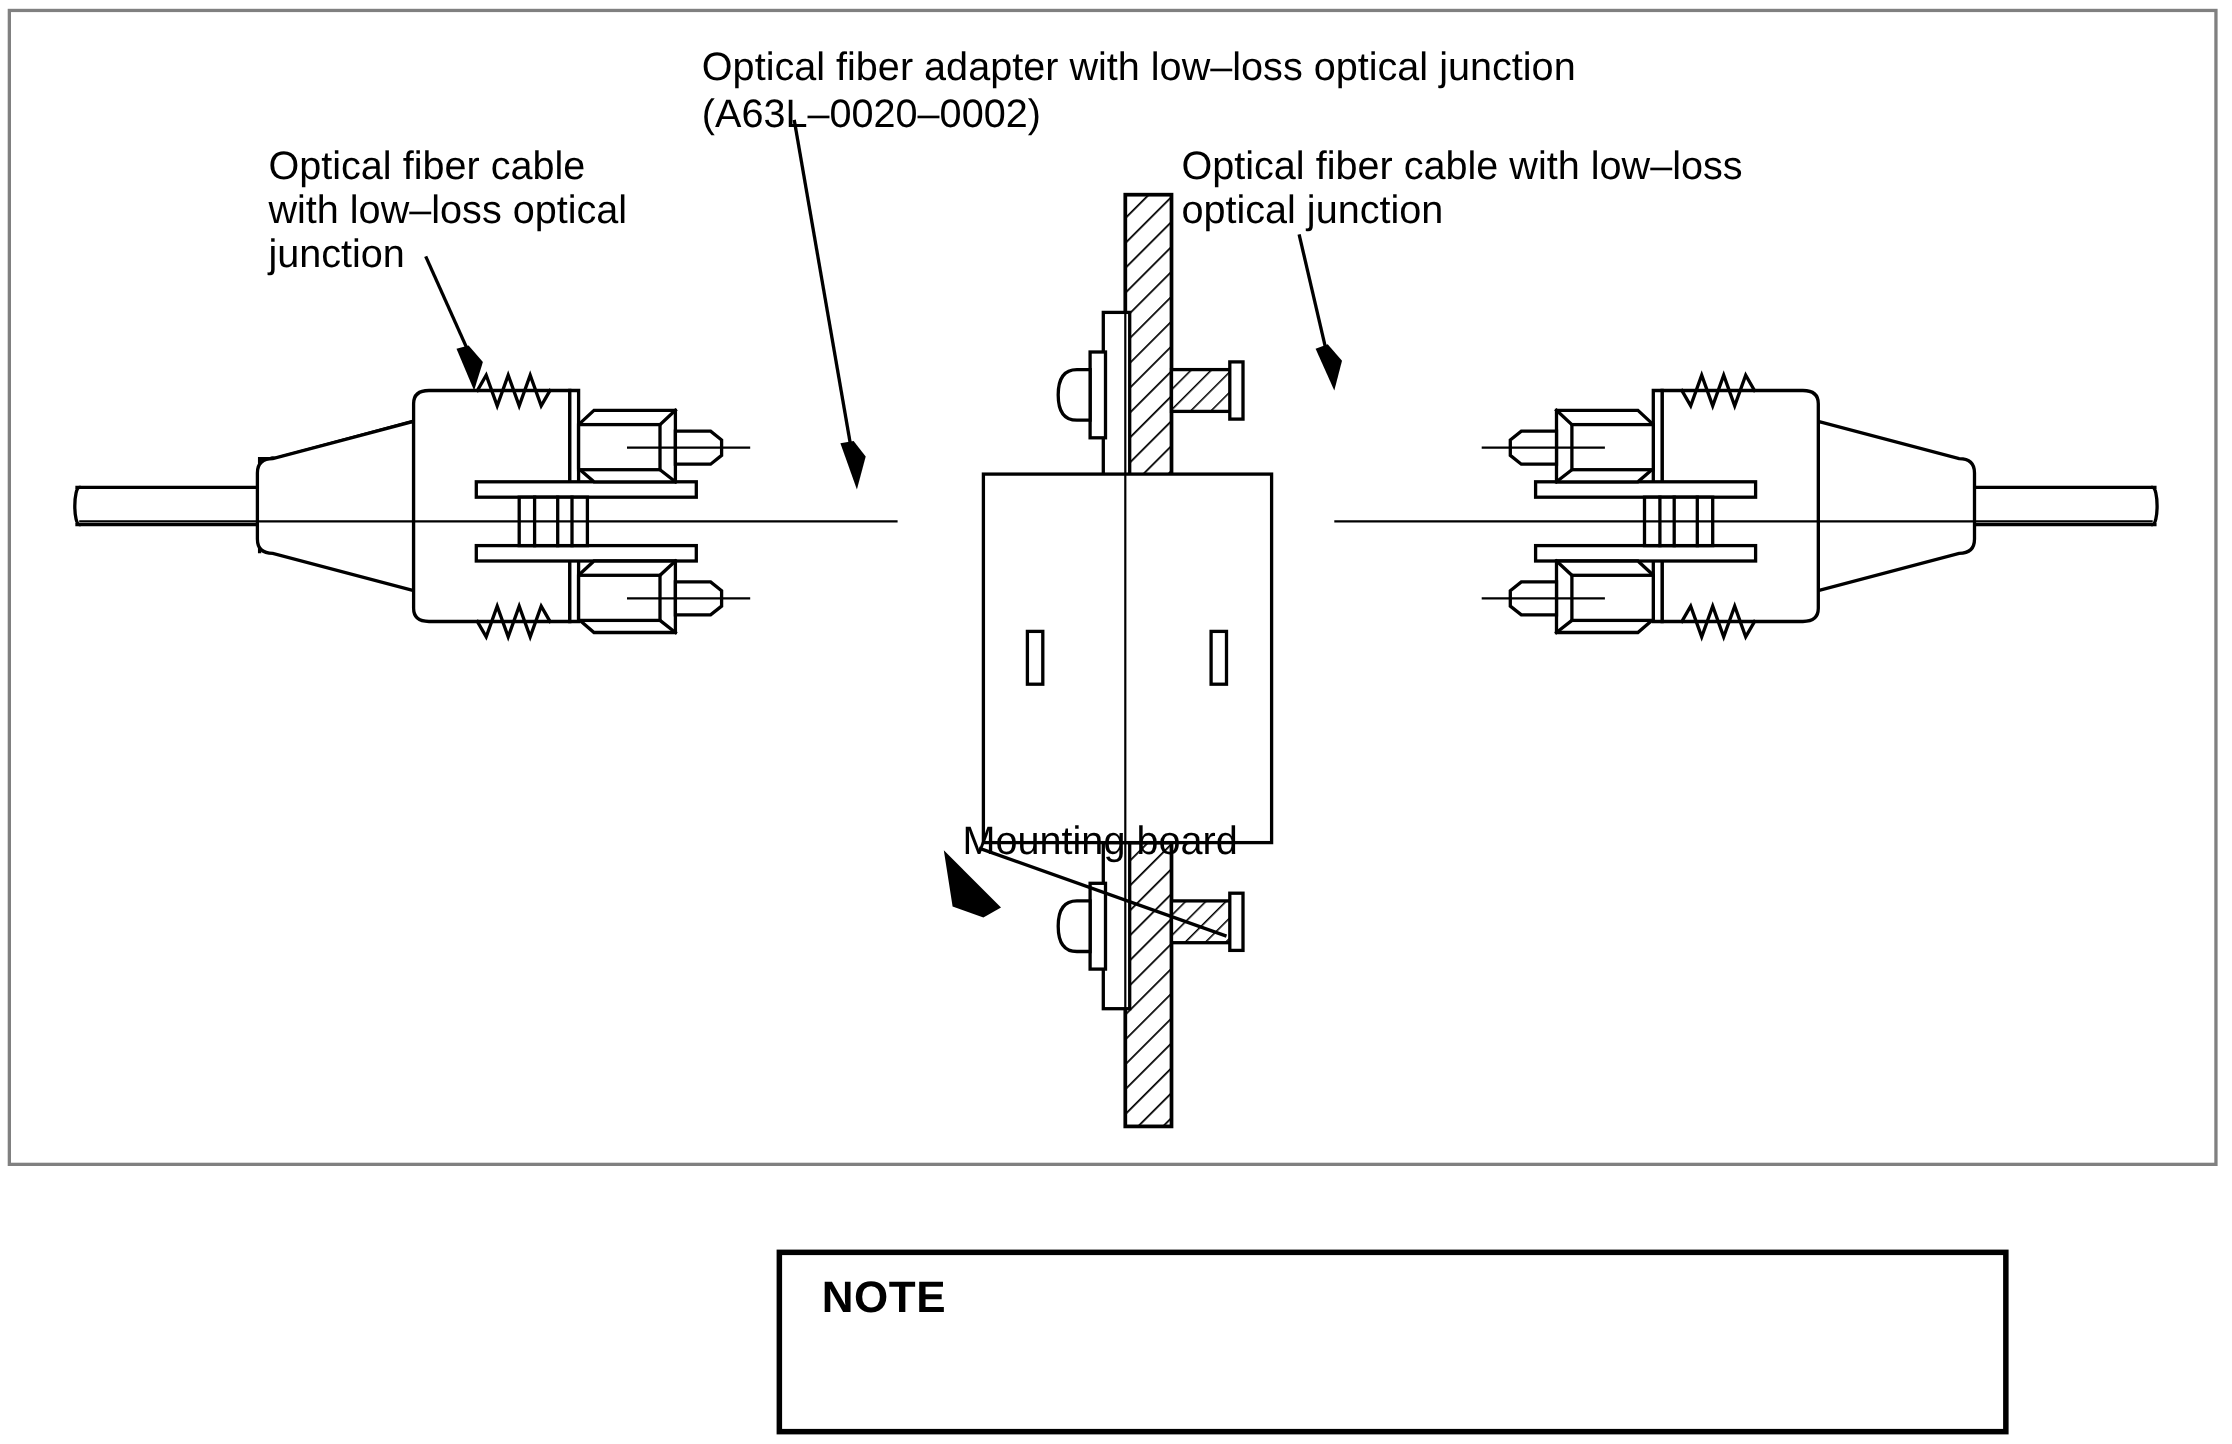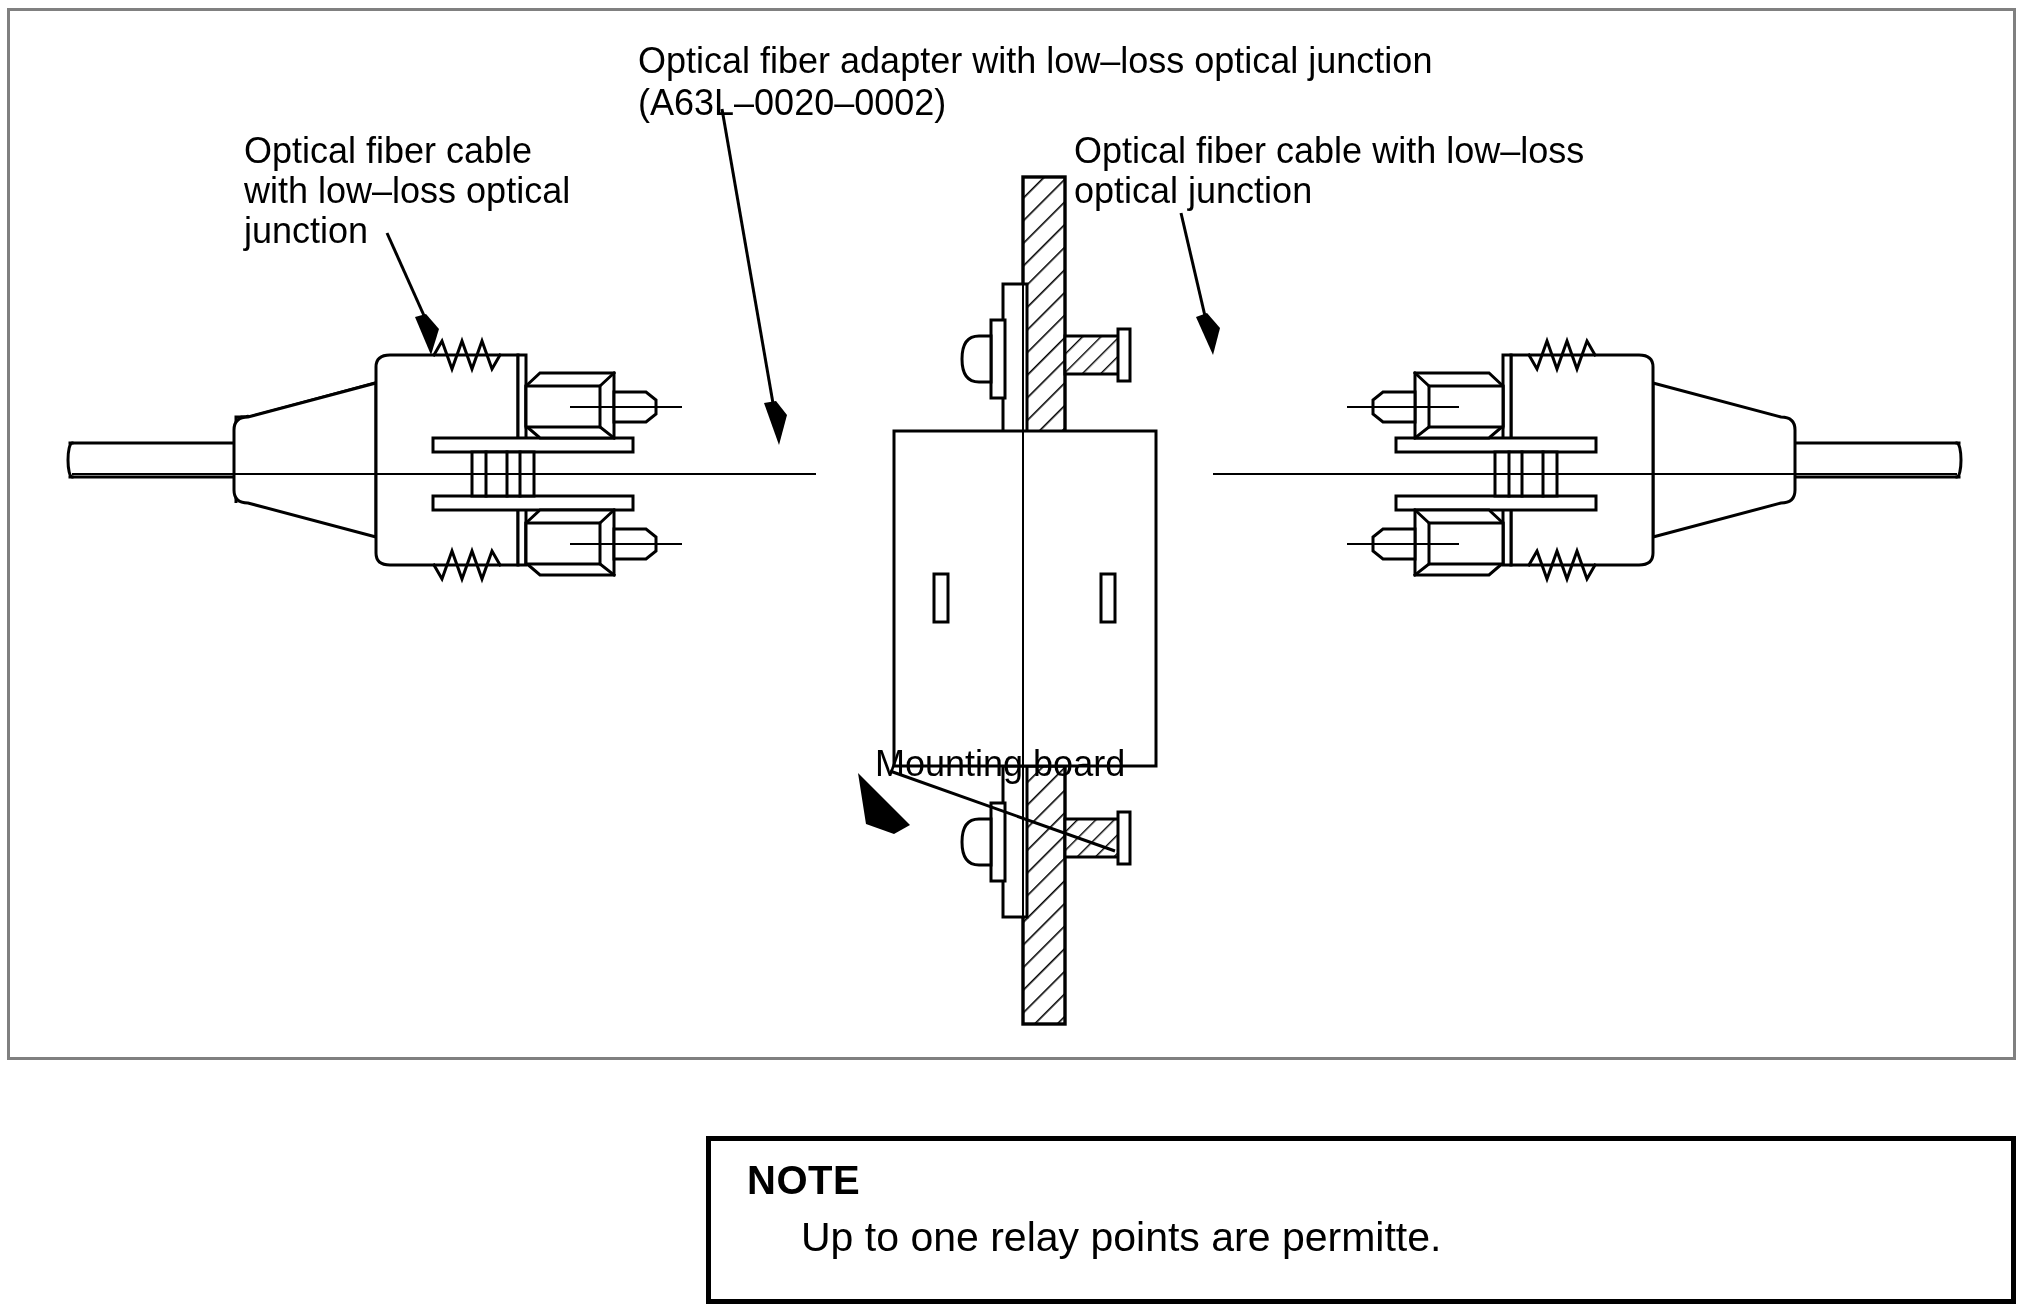--- a/index.html
+++ b/index.html
@@ -29,21 +29,21 @@
     width: 2009px;
     height: 1052px;
     border: 3px solid #808080;
     box-sizing: border-box;
     background: #ffffff;
   }
   .note-box {
     position: absolute;
     left: 706px;
     top: 1136px;
-    width: 1310px;
+    width: 1120px;
     height: 168px;
     border: 5px solid #000000;
     box-sizing: border-box;
     background: #ffffff;
   }
   .note-title {
     position: absolute;
     left: 36px;
     top: 17px;
     font-size: 40px;
@@ -311,16 +311,15 @@
 
       <g>
         <text class="lbl" x="865" y="765">Mounting board</text>
       </g>
 
     </svg>
   </div>
 
   <div class="note-box">
     <div class="note-title">NOTE</div>
-    <div class="note-body">Up to one relay points are permitte.</div>
   </div>
 
 </div>
 
 </body></html>

